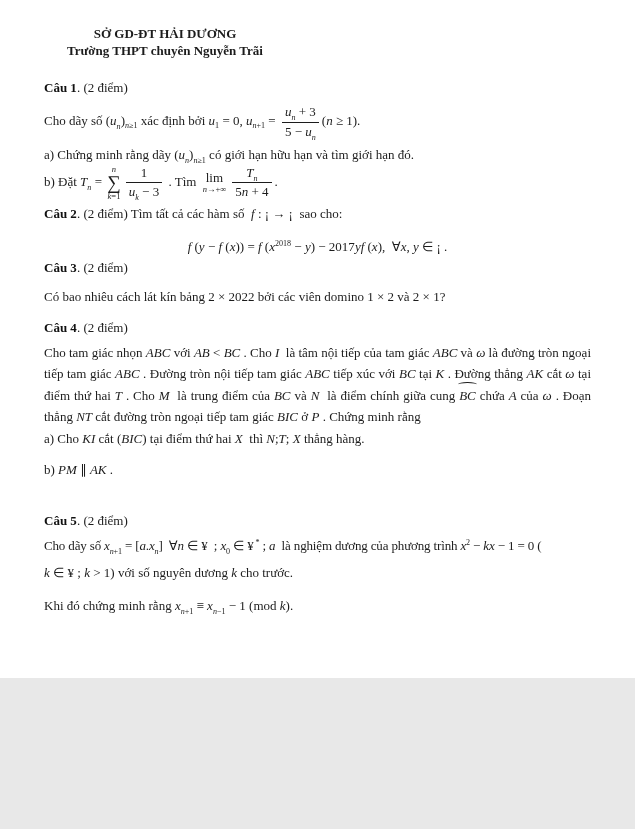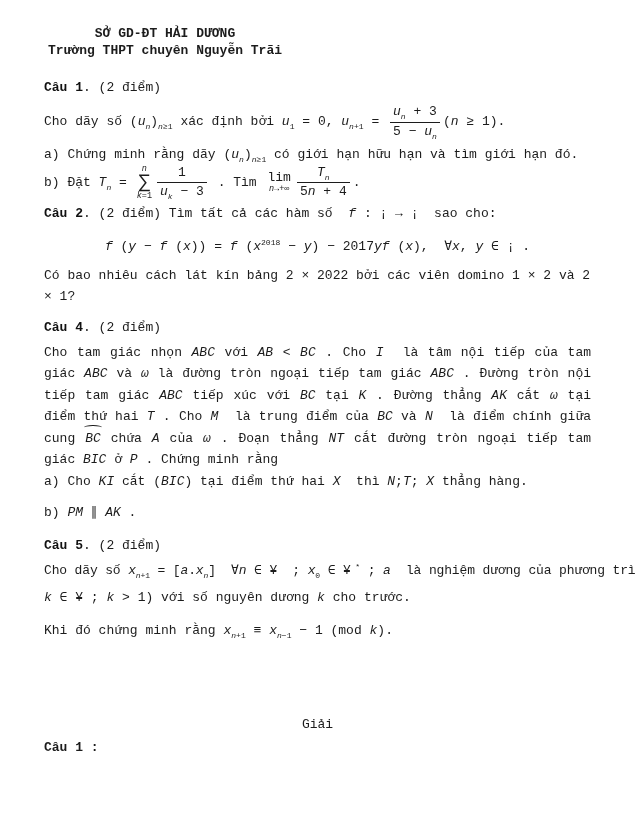--- a/index.html
+++ b/index.html
@@ -1,22 +1,22 @@
 <!DOCTYPE html>
 <html><head>
 <meta charset="utf-8">
 <style>
   html,body { margin:0; padding:0; background:#e8e8e8; }
   .page {
     position:relative;
-    width:635px; height:829px;
+    width:635px; height:678px;
     margin:0 auto;
     background:#ffffff;
     color:#1c1c1c;
-    font-family:Liberation Mono, monospace;
+    font-family:Liberation Serif, serif;
     font-size:13px;
     overflow:hidden;
   }
   .header { display:flex; padding:26px 10px 0 22px; }
   .hdr-left { width:286px; text-align:center; font-weight:bold; line-height:1.28; }
   .hdr-right { flex:1; text-align:center; line-height:1.28; }
   .hdr-right .t { font-weight:bold; }
   .hdr-right .it { font-style:italic; }
   .content { padding:0 44px; }
   p { margin:0; line-height:21px; }
@@ -26,21 +26,21 @@
   .q1-a { margin-top:4px; }
   .q1-b { margin-top:0; }
   .q2-heading { margin-top:2px; }
   .q2-eq { margin-top:12px; text-align:center; }
   .q3-heading { margin-top:0; }
   .q3-body { margin-top:8px; }
   .q4-heading { margin-top:10px; }
   .q4-para { margin-top:4px; text-align:justify; line-height:21.5px; }
   .q4-a { margin-top:0; line-height:21.5px; }
   .q4-b { margin-top:10px; }
-  .q5-heading { margin-top:12px; }
+  .q5-heading { margin-top:30px; }
   .q5-l1 { margin-top:4px; white-space:nowrap; letter-spacing:-0.15px; }
   .q5-l2 { margin-top:6px; }
   .q5-l3 { margin-top:12px; }
   .ftr-giai { margin-top:73px; text-align:center; }
   .ftr-cau1 { margin-top:2px; font-weight:bold; }
 
   sub, sup { font-size:0.62em; line-height:0; }
   
   .frac { display:inline-block; vertical-align:middle; text-align:center; margin:0 3px; line-height:1.25; }
   .frac .ft { display:block; padding:0 3px 1px; border-bottom:1px solid currentColor; }
@@ -80,20 +80,21 @@
           <span class="bo-m">∑</span>
           <span class="bo-b"><i>k</i>=1</span>
         </span><span class="frac"><span class="ft">1</span><span class="fb"><i>u<sub>k</sub></i> − 3</span></span> . Tìm <span class="limop">
           <span class="lim-m">lim</span>
           <span class="lim-b"><i>n</i>→+∞</span>
         </span><span class="frac"><span class="ft"><i>T<sub>n</sub></i></span><span class="fb">5<i>n</i> + 4</span></span>.</p>
 
     <p class="heading q2-heading"><b>Câu 2</b><span>. (2 điểm) Tìm tất cả các hàm số&nbsp; <i>f</i> : ¡ → ¡ &nbsp;sao cho:</span></p>
     <p class="q2-eq"><i>f</i> (<i>y</i> − <i>f</i> (<i>x</i>)) = <i>f</i> (<i>x</i><sup>2018</sup> − <i>y</i>) − 2017<i>yf</i> (<i>x</i>),&nbsp; ∀<i>x</i>, <i>y</i> ∈ ¡ .</p>
 
+    <p class="heading q3-heading"><b>Câu 3</b><span>. (2 điểm)</span></p>
     <p class="q3-body">Có bao nhiêu cách lát kín bảng 2 × 2022 bởi các viên domino 1 × 2 và 2 × 1?</p>
 
     <p class="heading q4-heading"><b>Câu 4</b><span>. (2 điểm)</span></p>
     <p class="q4-para">Cho tam giác nhọn <i>ABC</i> với <i>AB</i> &lt; <i>BC</i> . Cho <i>I</i>&nbsp; là tâm nội tiếp của tam giác <i>ABC</i> và <i>ω</i> là đường tròn ngoại tiếp tam giác <i>ABC</i> . Đường tròn nội tiếp tam giác <i>ABC</i> tiếp xúc với <i>BC</i> tại <i>K</i> . Đường thẳng <i>AK</i> cắt <i>ω</i> tại điểm thứ hai <i>T</i> . Cho <i>M</i>&nbsp; là trung điểm của <i>BC</i> và <i>N</i>&nbsp; là điểm chính giữa cung <span class="arc"><i>BC</i></span> chứa <i>A</i> của <i>ω</i> . Đoạn thẳng <i>NT</i> cắt đường tròn ngoại tiếp tam giác <i>BIC</i> ở <i>P</i> . Chứng minh rằng</p>
     <p class="q4-a">a) Cho <i>KI</i> cắt (<i>BIC</i>) tại điểm thứ hai <i>X</i>&nbsp; thì <i>N</i>;<i>T</i>; <i>X</i> thẳng hàng.</p>
     <p class="q4-b">b) <i>PM</i> ∥ <i>AK</i> .</p>
 
     <p class="heading q5-heading"><b>Câu 5</b><span>. (2 điểm)</span></p>
     <p class="q5-l1">Cho dãy số <i>x</i><sub><i>n</i>+1</sub> = [<i>a</i>.<i>x<sub>n</sub></i>]&nbsp; ∀<i>n</i> ∈ ¥ &nbsp;; <i>x</i><sub>0</sub> ∈ ¥<sup> *</sup> ; <i>a</i>&nbsp; là nghiệm dương của phương trình <i>x</i><sup>2</sup> − <i>kx</i> − 1 = 0 (</p>
     <p class="q5-l2"><i>k</i> ∈ ¥ ; <i>k</i> &gt; 1) với số nguyên dương <i>k</i> cho trước.</p>

